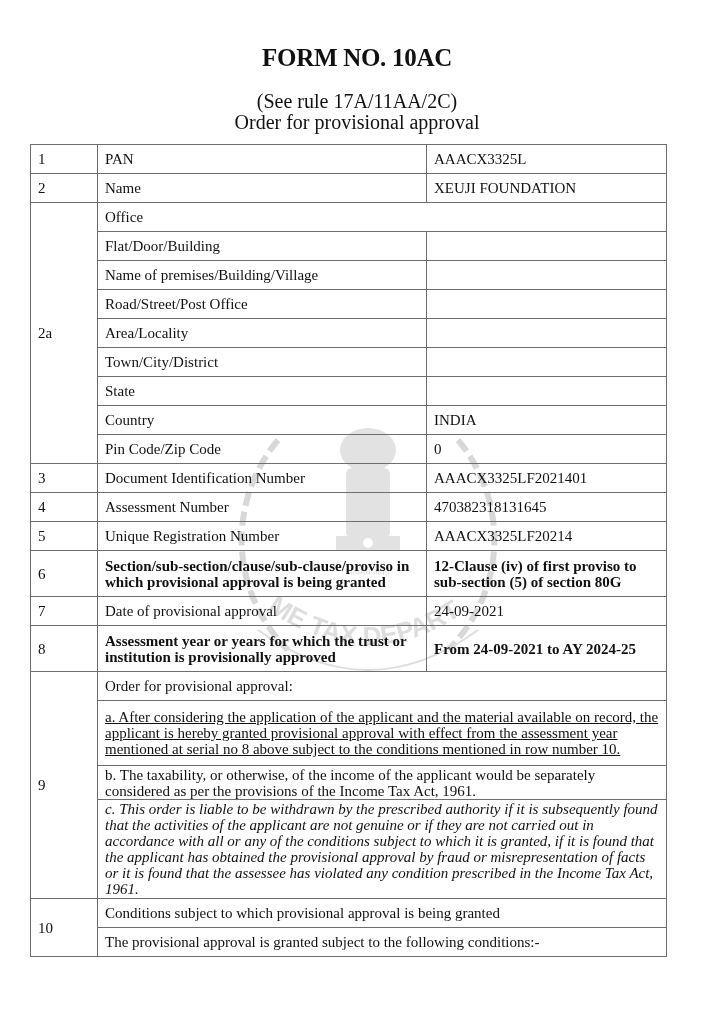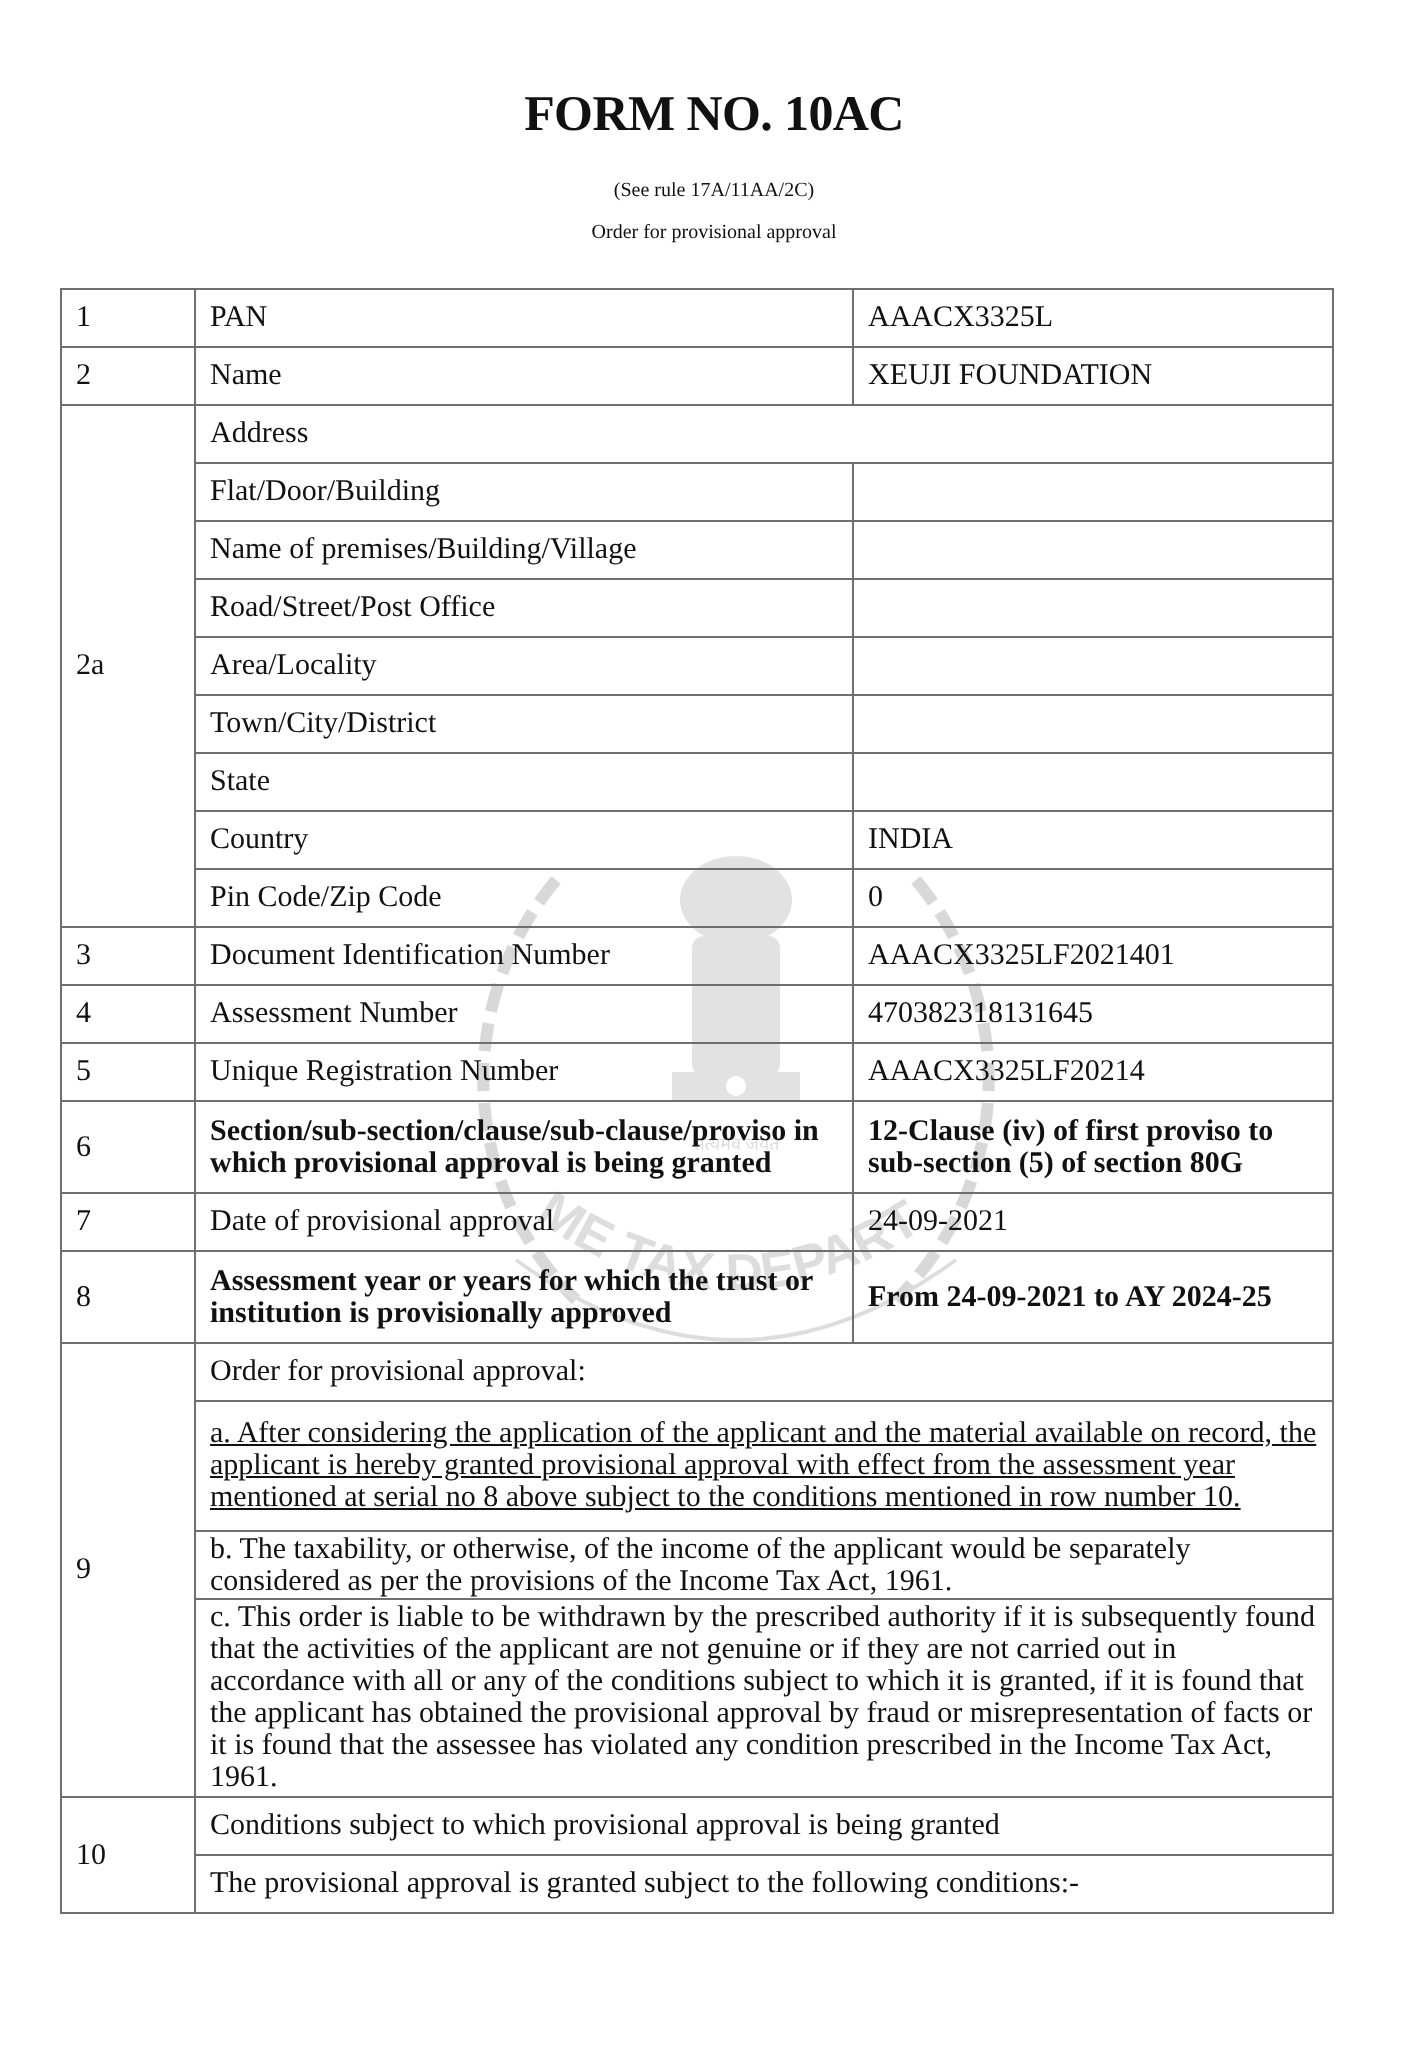--- a/index.html
+++ b/index.html
@@ -6,21 +6,21 @@
   body {
     width: 714px; height: 1024px; position: relative; overflow: hidden;
     font-family: "Liberation Serif", "DejaVu Serif", serif;
     color: #111;
   }
   .title {
     position: absolute; left: 0; width: 714px; top: 44px; text-align: center;
     font-weight: bold; font-size: 25px; letter-spacing: -0.3px;
   }
   .subtitle {
-    position: absolute; left: 0; width: 714px; text-align: center; font-size: 10px;
+    position: absolute; left: 0; width: 714px; text-align: center; font-size: 20px;
   }
   .sub1 { top: 90px; }
   .sub2 { top: 111px; }
 
   .watermark {
     position: absolute; left: 218px; top: 380px; width: 300px; height: 310px;
     opacity: 0.28; pointer-events: none;
   }
 
   table.form {
@@ -33,21 +33,21 @@
   }
   col.c0 { width: 67px; }
   col.c1 { width: 329px; }
   col.c2 { width: 240px; }
   tr.r1 td { height: 28px; }
   tr.r2 td { height: 45px; }
   td.num { vertical-align: top; padding-top: 6px; }
   td.para { vertical-align: top; padding-top: 7px; padding-bottom: 5px; }
   tr.p4 td.para { height: 64px; text-decoration: underline; }
   tr.p2 td.para { height: 33px; }
-  tr.p6 td.para { height: 98px; }
+  tr.p6 td.para { height: 98px; font-style: italic; }
   td.top2 { vertical-align: top; padding-top: 6px; font-weight: bold; }
 </style>
 </head>
 <body>
 
 <div class="title">FORM NO. 10AC</div>
 <div class="subtitle sub1">(See rule 17A/11AA/2C)</div>
 <div class="subtitle sub2">Order for provisional approval</div>
 
 <svg class="watermark" viewBox="0 0 300 310" xmlns="http://www.w3.org/2000/svg">
@@ -83,21 +83,21 @@
       <td>PAN</td>
       <td>AAACX3325L</td>
     </tr>
     <tr class="r1">
       <td class="num">2</td>
       <td>Name</td>
       <td>XEUJI FOUNDATION</td>
     </tr>
     <tr class="r1">
       <td class="num" rowspan="9">2a</td>
-      <td colspan="2">Address</td>
+      <td colspan="2">Office</td>
     </tr>
     <tr class="r1">
       <td>Flat/Door/Building</td>
       <td></td>
     </tr>
     <tr class="r1">
       <td>Name of premises/Building/Village</td>
       <td></td>
     </tr>
     <tr class="r1">

